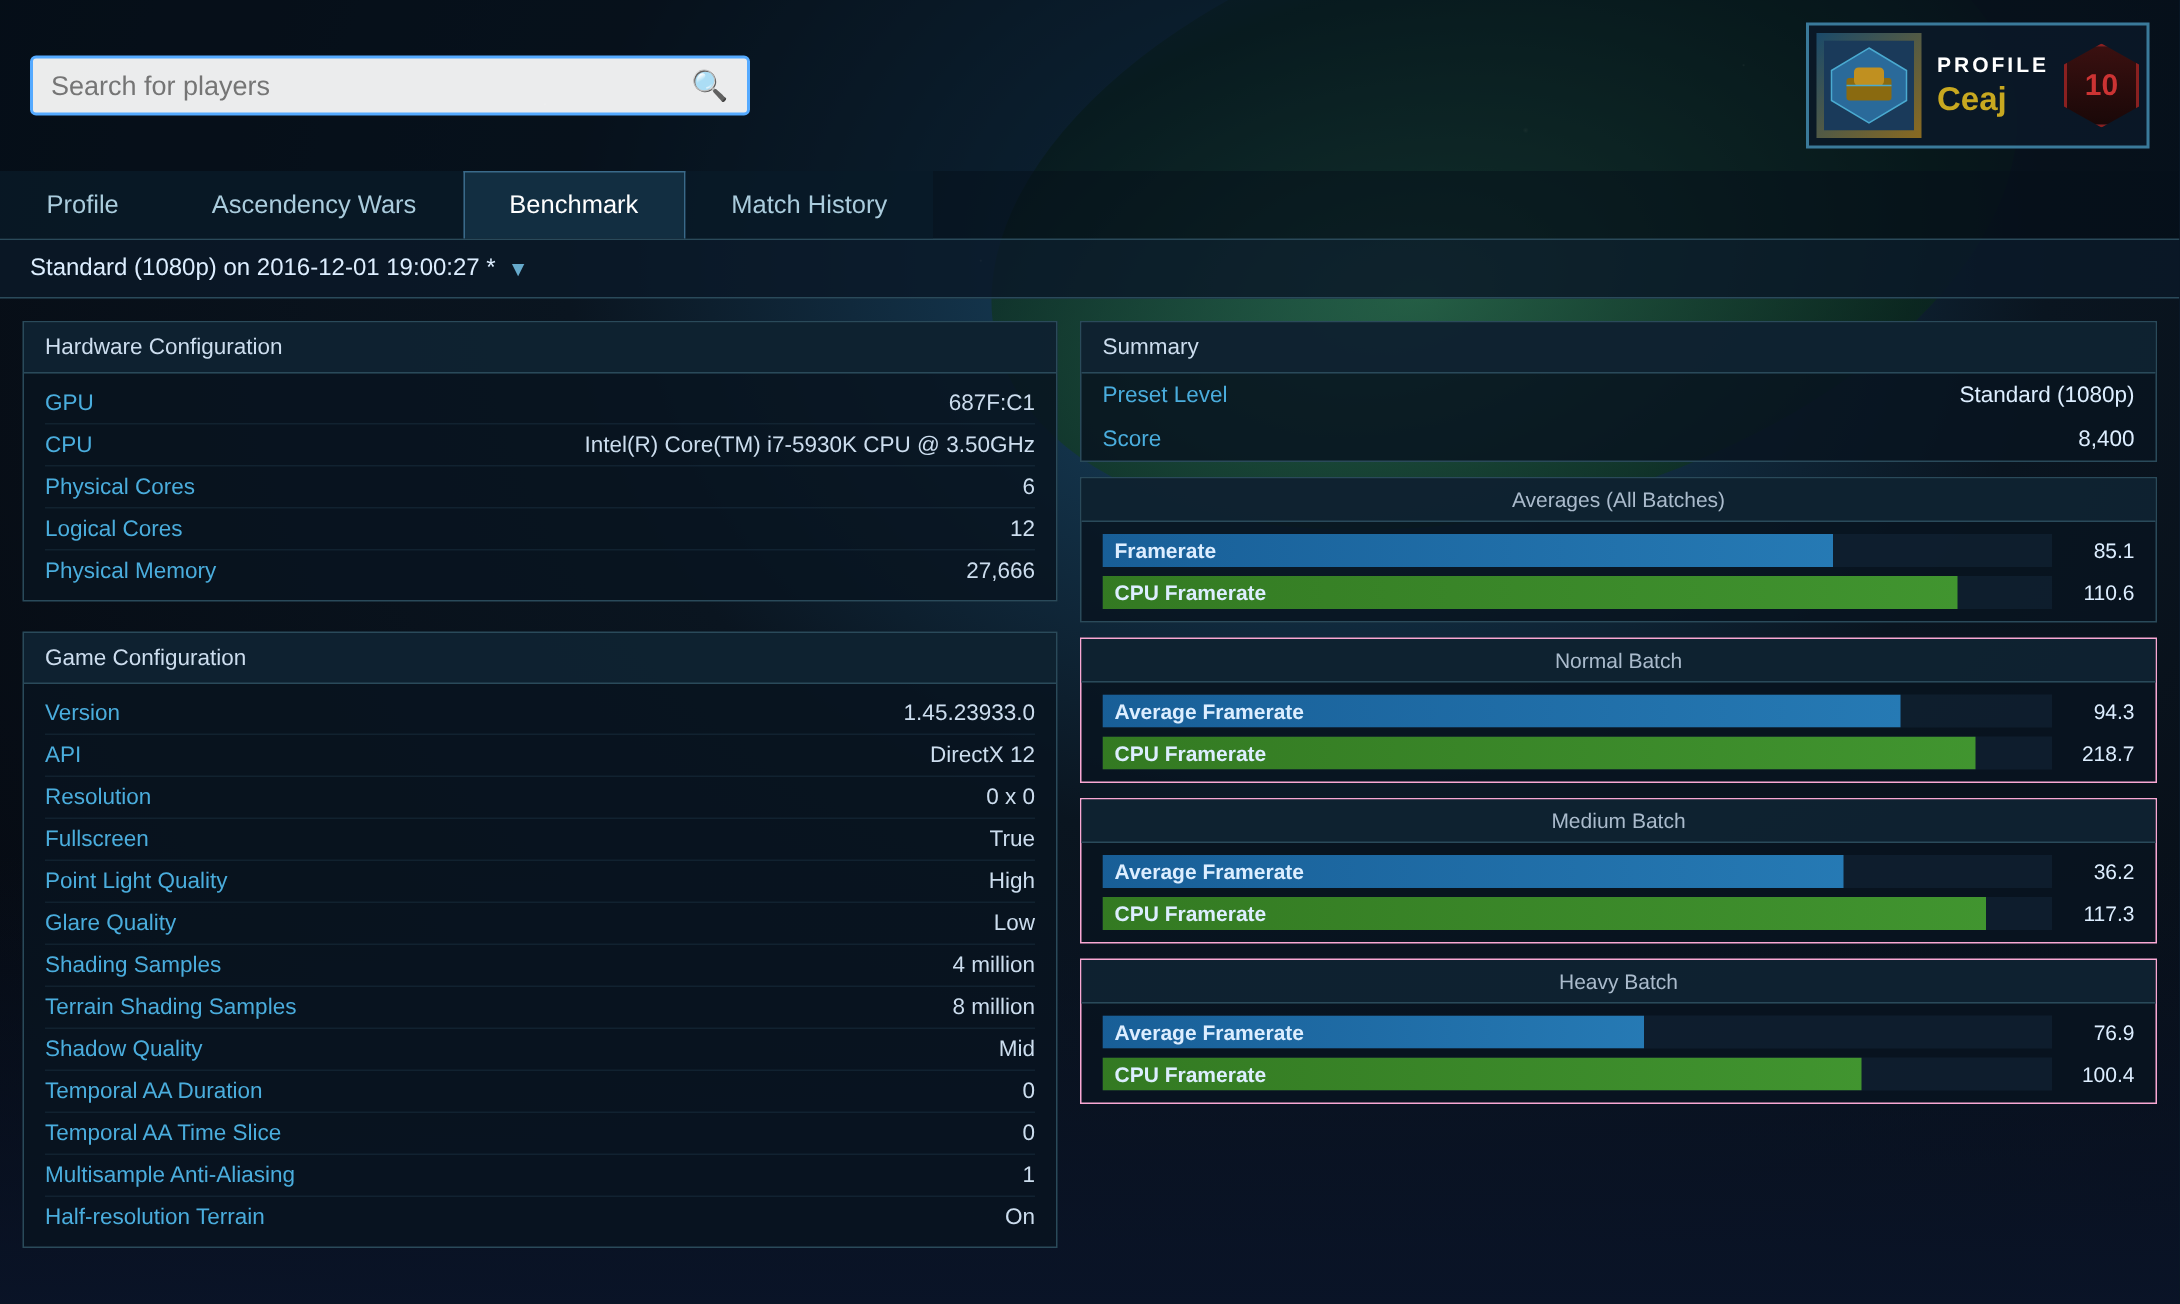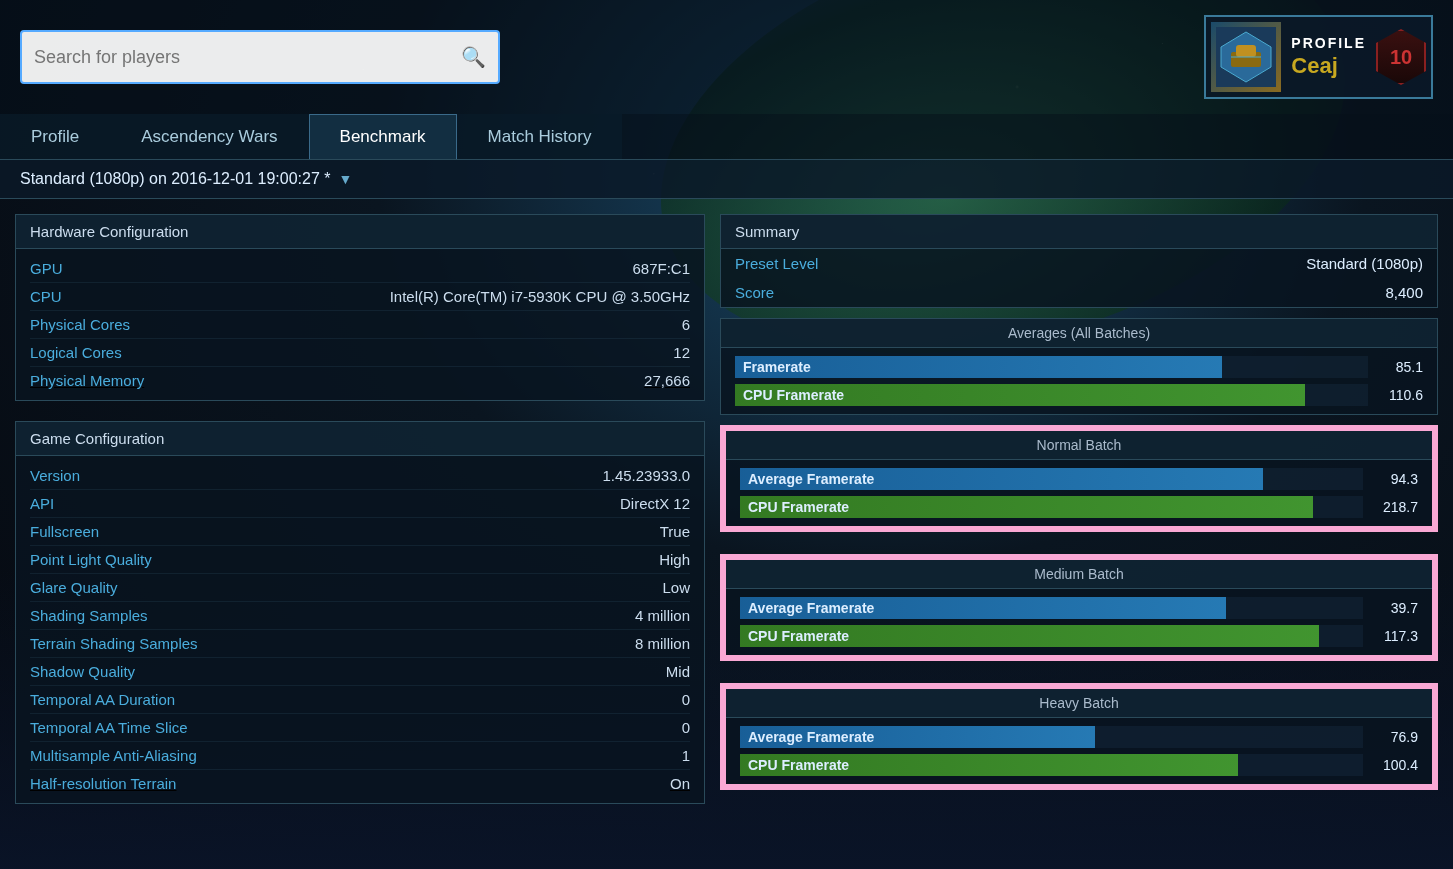--- a/index.html
+++ b/index.html
@@ -70,21 +70,21 @@
       padding: 15px 20px;
       background: rgba(5, 15, 25, 0.6);
     }
     .search-box {
       display: flex;
       align-items: center;
       background: rgba(255,255,255,0.92);
       border: 2px solid #5af;
       border-radius: 4px;
       width: 480px;
-      height: 54px;
+      height: 40px;
       padding: 0 12px;
     }
     .search-input {
       flex: 1;
       border: none;
       background: transparent;
       font-size: 18px;
       color: #555;
       outline: none;
     }
@@ -244,21 +244,20 @@
     .config-row {
       display: flex;
       justify-content: space-between;
       align-items: center;
       padding: 5px 0;
       border-bottom: 1px solid rgba(40,70,90,0.3);
       font-size: 15px;
     }
     .config-row:last-child {
       border-bottom: none;
-      text-decoration: underline;
     }
     .config-label {
       color: #4aaddd;
     }
     .config-value {
       color: #ccddee;
       text-align: right;
     }
 
     
@@ -272,23 +271,23 @@
     .summary-label {
       color: #4aaddd;
     }
     .summary-value {
       color: #ddeeff;
       text-align: right;
     }
 
     
     .batch-section {
-      border: 6px solid #f9a8d4;
+      border: 1px solid #f9a8d4;
       background: rgba(8,20,32,0.85);
-      margin-bottom: 12px;
+      margin-bottom: 0;
     }
     .batch-header {
       background: rgba(15,35,50,0.9);
       padding: 6px 14px;
       color: #aabbcc;
       font-size: 14px;
       text-align: center;
       border-bottom: 1px solid #2a4a5a;
     }
     .batch-body {
@@ -444,20 +443,24 @@
         <div class="section-panel">
           <div class="section-header">Game Configuration</div>
           <div class="section-body" id="game-rows">
               <div class="config-row">
     <span class="config-label">Version</span>
     <span class="config-value">1.45.23933.0</span>
   </div>
               <div class="config-row">
     <span class="config-label">API</span>
     <span class="config-value">DirectX 12</span>
+  </div>
+              <div class="config-row">
+    <span class="config-label">Resolution</span>
+    <span class="config-value">0 x 0</span>
   </div>
               <div class="config-row">
     <span class="config-label">Fullscreen</span>
     <span class="config-value">True</span>
   </div>
               <div class="config-row">
     <span class="config-label">Point Light Quality</span>
     <span class="config-value">High</span>
   </div>
               <div class="config-row">
@@ -552,21 +555,21 @@
         </div>
 
         <div class="batch-section">
           <div class="batch-header">Medium Batch</div>
           <div class="batch-body" id="medium-bars">
               <div class="bar-row">
       <div class="bar-container" style="position: relative; display: flex; align-items: center;">
         <span class="bar-label" style="position: relative; z-index: 2; padding-left: 8px;">Average Framerate</span>
         <div class="bar-fill blue" style="width: 78%; opacity: 0.85; z-index: 1; position: absolute; left: 0px; top: 0px; bottom: 0px;"></div>
       </div>
-      <span class="bar-value">39.7</span>
+      <span class="bar-value">36.2</span>
     </div>
               <div class="bar-row">
       <div class="bar-container" style="position: relative; display: flex; align-items: center;">
         <span class="bar-label" style="position: relative; z-index: 2; padding-left: 8px;">CPU Framerate</span>
         <div class="bar-fill green" style="width: 93%; opacity: 0.85; z-index: 1; position: absolute; left: 0px; top: 0px; bottom: 0px;"></div>
       </div>
       <span class="bar-value">117.3</span>
     </div>
             </div>
         </div>

